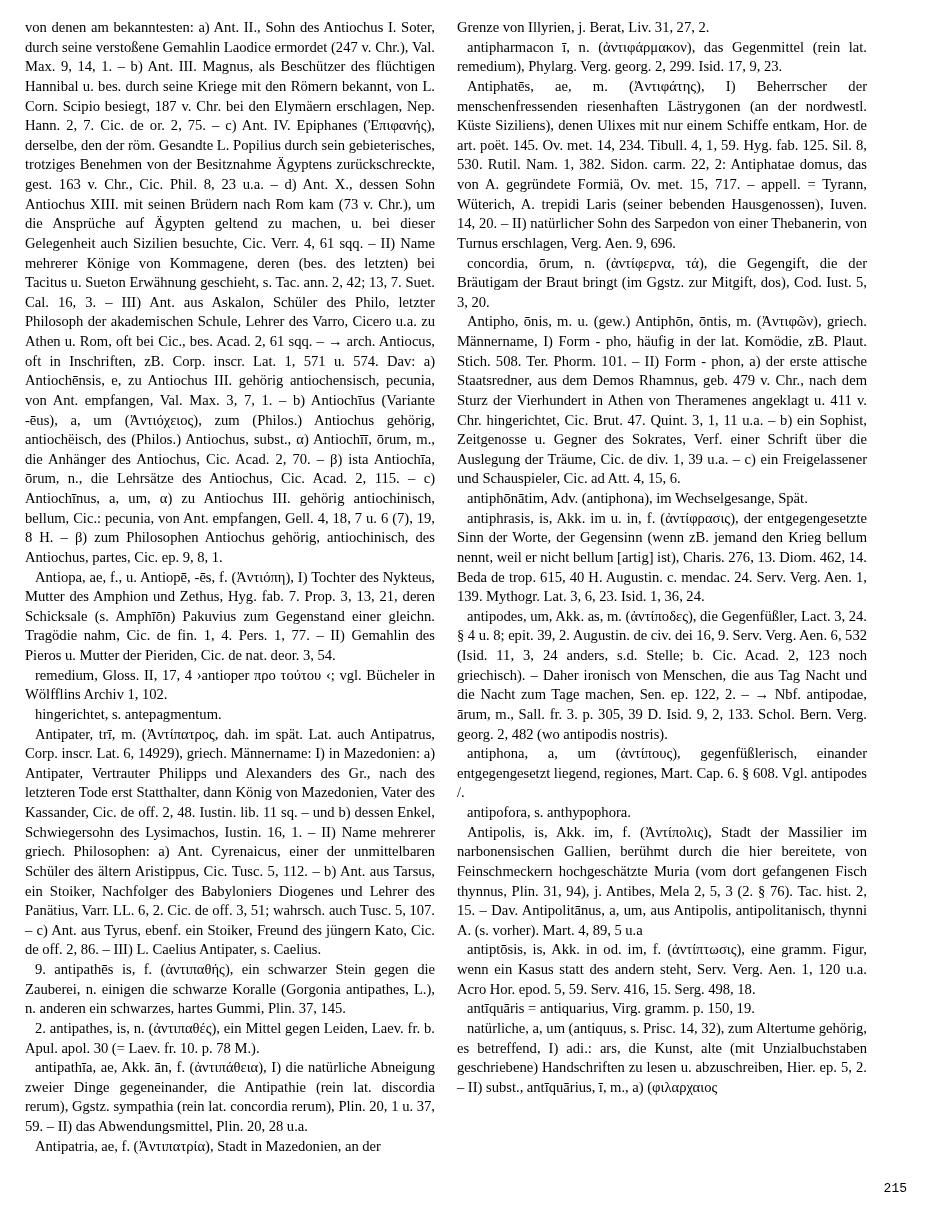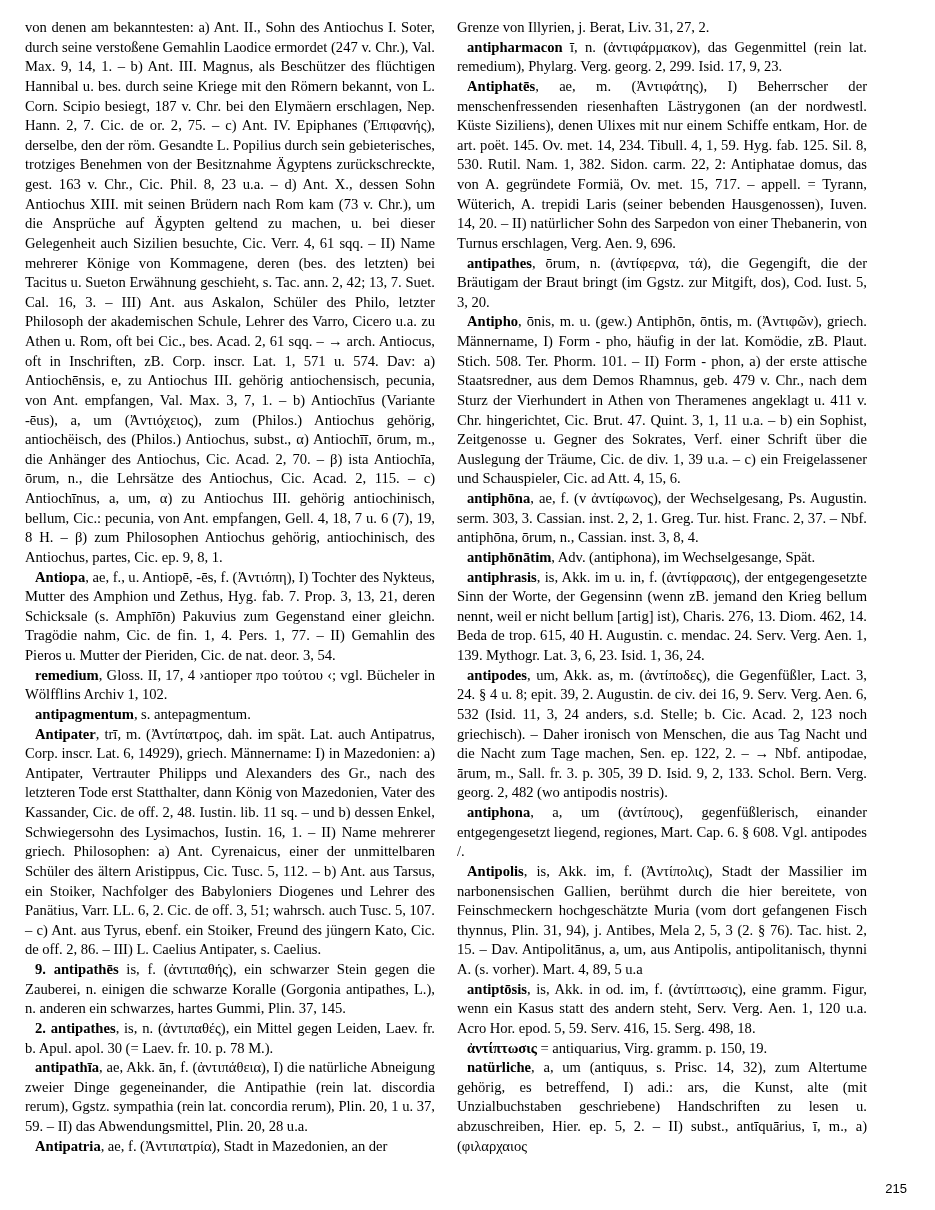--- a/index.html
+++ b/index.html
@@ -34,61 +34,61 @@
     text-align: justify;
     text-justify: inter-word;
     margin: 0 0 0 0;
     text-indent: 10px;
     hyphens: manual;
     word-spacing: -0.1px;
   }
   .entry.cont {
     text-indent: 0;
   }
-  b, .b { font-weight: bold; }
+  b, .b { font-weight: normal; }
   .pageno {
     position: absolute;
     right: 28px;
     bottom: 14px;
     font-size: 13px;
-    font-family: Liberation Sans, sans-serif;
+    font-family: Liberation Mono, monospace;
     color: #000;
   }
 </style>
 </head>
 <body>
 
 <div id="page">
   <div class="columns">
 
     <div class="col">
       <p class="entry cont"><span>von denen am bekanntesten: a) Ant. II., Sohn des Antiochus I. Soter, durch seine verstoßene Gemahlin Laodice ermordet (247 v. Chr.), Val. Max. 9, 14, 1. – b) Ant. III. Magnus, als Beschützer des flüchtigen Hannibal u. bes. durch seine Kriege mit den Römern bekannt, von L. Corn. Scipio besiegt, 187 v. Chr. bei den Elymäern erschlagen, Nep. Hann. 2, 7. Cic. de or. 2, 75. – c) Ant. IV. Epiphanes (Ἐπιφανής), derselbe, den der röm. Gesandte L. Popilius durch sein gebieterisches, trotziges Benehmen von der Besitznahme Ägyptens zurückschreckte, gest. 163 v. Chr., Cic. Phil. 8, 23 u.a. – d) Ant. X., dessen Sohn Antiochus XIII. mit seinen Brüdern nach Rom kam (73 v. Chr.), um die Ansprüche auf Ägypten geltend zu machen, u. bei dieser Gelegenheit auch Sizilien besuchte, Cic. Verr. 4, 61 sqq. – II) Name mehrerer Könige von Kommagene, deren (bes. des letzten) bei Tacitus u. Sueton Erwähnung geschieht, s. Tac. ann. 2, 42; 13, 7. Suet. Cal. 16, 3. – III) Ant. aus Askalon, Schüler des Philo, letzter Philosoph der akademischen Schule, Lehrer des Varro, Cicero u.a. zu Athen u. Rom, oft bei Cic., bes. Acad. 2, 61 sqq. – → arch. Antiocus, oft in Inschriften, zB. Corp. inscr. Lat. 1, 571 u. 574. Dav: a) Antiochēnsis, e, zu Antiochus III. gehörig antiochensisch, pecunia, von Ant. empfangen, Val. Max. 3, 7, 1. – b) Antiochīus (Variante -ēus), a, um (Ἀντιόχειος), zum (Philos.) Antiochus gehörig, antiochëisch, des (Philos.) Antiochus, subst., α) Antiochīī, ōrum, m., die Anhänger des Antiochus, Cic. Acad. 2, 70. – β) ista Antiochīa, ōrum, n., die Lehrsätze des Antiochus, Cic. Acad. 2, 115. – c) Antiochīnus, a, um, α) zu Antiochus III. gehörig antiochinisch, bellum, Cic.: pecunia, von Ant. empfangen, Gell. 4, 18, 7 u. 6 (7), 19, 8 H. – β) zum Philosophen Antiochus gehörig, antiochinisch, des Antiochus, partes, Cic. ep. 9, 8, 1.</span></p>
       <p class="entry"><span><b>Antiopa</b>, ae, f., u. Antiopē, -ēs, f. (Ἀντιόπη), I) Tochter des Nykteus, Mutter des Amphion und Zethus, Hyg. fab. 7. Prop. 3, 13, 21, deren Schicksale (s. Amphīōn) Pakuvius zum Gegenstand einer gleichn. Tragödie nahm, Cic. de fin. 1, 4. Pers. 1, 77. – II) Gemahlin des Pieros u. Mutter der Pieriden, Cic. de nat. deor. 3, 54.</span></p>
       <p class="entry"><span><b>remedium</b>, Gloss. II, 17, 4 ›antioper προ τούτου ‹; vgl. Bücheler in Wölfflins Archiv 1, 102.</span></p>
-      <p class="entry"><span><b>antipagmentum</b>, s. antepagmentum.</span></p>
+      <p class="entry"><span><b>hingerichtet</b>, s. antepagmentum.</span></p>
       <p class="entry"><span><b>Antipater</b>, trī, m. (Ἀντίπατρος, dah. im spät. Lat. auch Antipatrus, Corp. inscr. Lat. 6, 14929), griech. Männername: I) in Mazedonien: a) Antipater, Vertrauter Philipps und Alexanders des Gr., nach des letzteren Tode erst Statthalter, dann König von Mazedonien, Vater des Kassander, Cic. de off. 2, 48. Iustin. lib. 11 sq. – und b) dessen Enkel, Schwiegersohn des Lysimachos, Iustin. 16, 1. – II) Name mehrerer griech. Philosophen: a) Ant. Cyrenaicus, einer der unmittelbaren Schüler des ältern Aristippus, Cic. Tusc. 5, 112. – b) Ant. aus Tarsus, ein Stoiker, Nachfolger des Babyloniers Diogenes und Lehrer des Panätius, Varr. LL. 6, 2. Cic. de off. 3, 51; wahrsch. auch Tusc. 5, 107. – c) Ant. aus Tyrus, ebenf. ein Stoiker, Freund des jüngern Kato, Cic. de off. 2, 86. – III) L. Caelius Antipater, s. Caelius.</span></p>
       <p class="entry"><span><b>9. antipathēs</b> is, f. (ἀντιπαθής), ein schwarzer Stein gegen die Zauberei, n. einigen die schwarze Koralle (Gorgonia antipathes, L.), n. anderen ein schwarzes, hartes Gummi, Plin. 37, 145.</span></p>
       <p class="entry"><span><b>2. antipathes</b>, is, n. (ἀντιπαθές), ein Mittel gegen Leiden, Laev. fr. b. Apul. apol. 30 (= Laev. fr. 10. p. 78 M.).</span></p>
       <p class="entry"><span><b>antipathīa</b>, ae, Akk. ān, f. (ἀντιπάθεια), I) die natürliche Abneigung zweier Dinge gegeneinander, die Antipathie (rein lat. discordia rerum), Ggstz. sympathia (rein lat. concordia rerum), Plin. 20, 1 u. 37, 59. – II) das Abwendungsmittel, Plin. 20, 28 u.a.</span></p>
       <p class="entry"><span><b>Antipatria</b>, ae, f. (Ἀντιπατρία), Stadt in Mazedonien, an der</span></p>
     </div>
 
     <div class="col">
       <p class="entry cont"><span>Grenze von Illyrien, j. Berat, Liv. 31, 27, 2.</span></p>
       <p class="entry"><span><b>antipharmacon</b> ī, n. (ἀντιφάρμακον), das Gegenmittel (rein lat. remedium), Phylarg. Verg. georg. 2, 299. Isid. 17, 9, 23.</span></p>
       <p class="entry"><span><b>Antiphatēs</b>, ae, m. (Ἀντιφάτης), I) Beherrscher der menschenfressenden riesenhaften Lästrygonen (an der nordwestl. Küste Siziliens), denen Ulixes mit nur einem Schiffe entkam, Hor. de art. poët. 145. Ov. met. 14, 234. Tibull. 4, 1, 59. Hyg. fab. 125. Sil. 8, 530. Rutil. Nam. 1, 382. Sidon. carm. 22, 2: Antiphatae domus, das von A. gegründete Formiä, Ov. met. 15, 717. – appell. = Tyrann, Wüterich, A. trepidi Laris (seiner bebenden Hausgenossen), Iuven. 14, 20. – II) natürlicher Sohn des Sarpedon von einer Thebanerin, von Turnus erschlagen, Verg. Aen. 9, 696.</span></p>
-      <p class="entry"><span><b>antipathes</b>, ōrum, n. (ἀντίφερνα, τά), die Gegengift, die der Bräutigam der Braut bringt (im Ggstz. zur Mitgift, dos), Cod. Iust. 5, 3, 20.</span></p>
+      <p class="entry"><span><b>concordia</b>, ōrum, n. (ἀντίφερνα, τά), die Gegengift, die der Bräutigam der Braut bringt (im Ggstz. zur Mitgift, dos), Cod. Iust. 5, 3, 20.</span></p>
       <p class="entry"><span><b>Antipho</b>, ōnis, m. u. (gew.) Antiphōn, ōntis, m. (Ἀντιφῶν), griech. Männername, I) Form - pho, häufig in der lat. Komödie, zB. Plaut. Stich. 508. Ter. Phorm. 101. – II) Form - phon, a) der erste attische Staatsredner, aus dem Demos Rhamnus, geb. 479 v. Chr., nach dem Sturz der Vierhundert in Athen von Theramenes angeklagt u. 411 v. Chr. hingerichtet, Cic. Brut. 47. Quint. 3, 1, 11 u.a. – b) ein Sophist, Zeitgenosse u. Gegner des Sokrates, Verf. einer Schrift über die Auslegung der Träume, Cic. de div. 1, 39 u.a. – c) ein Freigelassener und Schauspieler, Cic. ad Att. 4, 15, 6.</span></p>
-      <p class="entry"><span><b>antiphōna</b>, ae, f. (v ἀντίφωνος), der Wechselgesang, Ps. Augustin. serm. 303, 3. Cassian. inst. 2, 2, 1. Greg. Tur. hist. Franc. 2, 37. – Nbf. antiphōna, ōrum, n., Cassian. inst. 3, 8, 4.</span></p>
       <p class="entry"><span><b>antiphōnātim</b>, Adv. (antiphona), im Wechselgesange, Spät.</span></p>
       <p class="entry"><span><b>antiphrasis</b>, is, Akk. im u. in, f. (ἀντίφρασις), der entgegengesetzte Sinn der Worte, der Gegensinn (wenn zB. jemand den Krieg bellum nennt, weil er nicht bellum [artig] ist), Charis. 276, 13. Diom. 462, 14. Beda de trop. 615, 40 H. Augustin. c. mendac. 24. Serv. Verg. Aen. 1, 139. Mythogr. Lat. 3, 6, 23. Isid. 1, 36, 24.</span></p>
       <p class="entry"><span><b>antipodes</b>, um, Akk. as, m. (ἀντίποδες), die Gegenfüßler, Lact. 3, 24. § 4 u. 8; epit. 39, 2. Augustin. de civ. dei 16, 9. Serv. Verg. Aen. 6, 532 (Isid. 11, 3, 24 anders, s.d. Stelle; b. Cic. Acad. 2, 123 noch griechisch). – Daher ironisch von Menschen, die aus Tag Nacht und die Nacht zum Tage machen, Sen. ep. 122, 2. – → Nbf. antipodae, ārum, m., Sall. fr. 3. p. 305, 39 D. Isid. 9, 2, 133. Schol. Bern. Verg. georg. 2, 482 (wo antipodis nostris).</span></p>
       <p class="entry"><span><b>antiphona</b>, a, um (ἀντίπους), gegenfüßlerisch, einander entgegengesetzt liegend, regiones, Mart. Cap. 6. § 608. Vgl. antipodes /.</span></p>
+      <p class="entry"><span><b>antipofora</b>, s. anthypophora.</span></p>
       <p class="entry"><span><b>Antipolis</b>, is, Akk. im, f. (Ἀντίπολις), Stadt der Massilier im narbonensischen Gallien, berühmt durch die hier bereitete, von Feinschmeckern hochgeschätzte Muria (vom dort gefangenen Fisch thynnus, Plin. 31, 94), j. Antibes, Mela 2, 5, 3 (2. § 76). Tac. hist. 2, 15. – Dav. Antipolitānus, a, um, aus Antipolis, antipolitanisch, thynni A. (s. vorher). Mart. 4, 89, 5 u.a</span></p>
       <p class="entry"><span><b>antiptōsis</b>, is, Akk. in od. im, f. (ἀντίπτωσις), eine gramm. Figur, wenn ein Kasus statt des andern steht, Serv. Verg. Aen. 1, 120 u.a. Acro Hor. epod. 5, 59. Serv. 416, 15. Serg. 498, 18.</span></p>
-      <p class="entry"><span><b>ἀντίπτωσις</b> = antiquarius, Virg. gramm. p. 150, 19.</span></p>
+      <p class="entry"><span><b>antīquāris</b> = antiquarius, Virg. gramm. p. 150, 19.</span></p>
       <p class="entry"><span><b>natürliche</b>, a, um (antiquus, s. Prisc. 14, 32), zum Altertume gehörig, es betreffend, I) adi.: ars, die Kunst, alte (mit Unzialbuchstaben geschriebene) Handschriften zu lesen u. abzuschreiben, Hier. ep. 5, 2. – II) subst., antīquārius, ī, m., a) (φιλαρχαιος</span></p>
     </div>
 
   </div>
 
   <div class="pageno">215</div>
 </div>
 
 </body></html>

